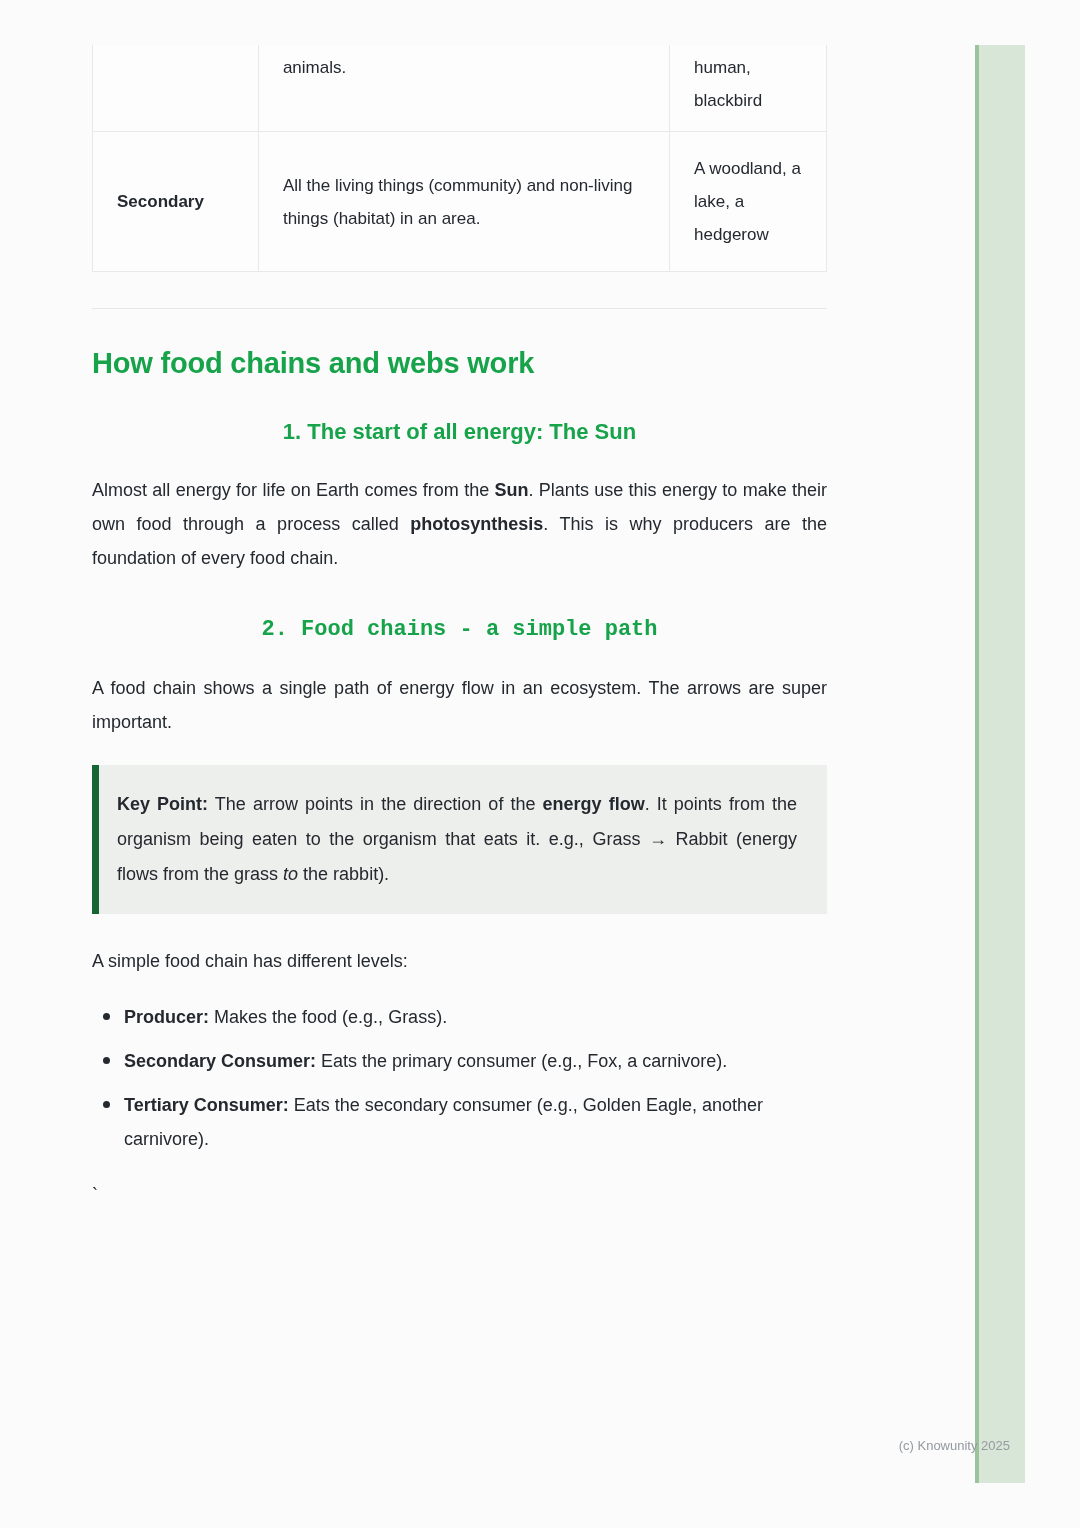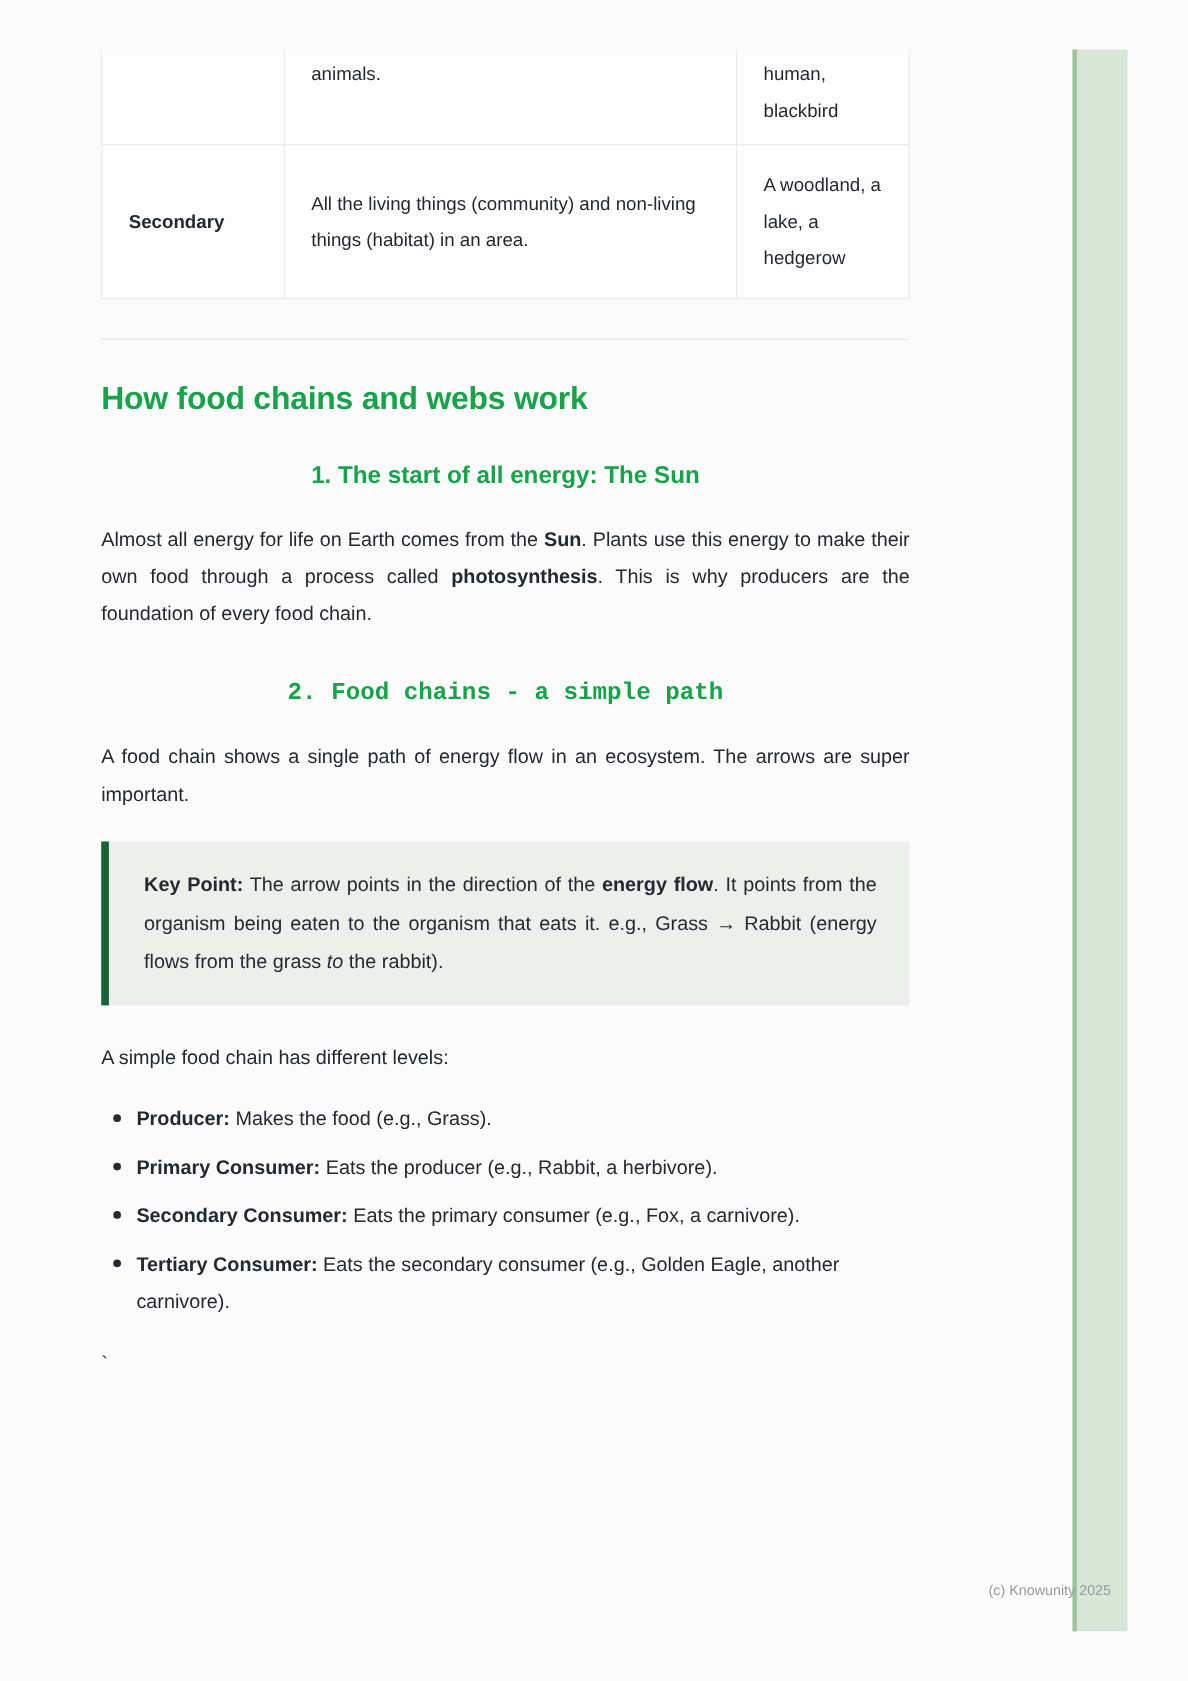--- a/index.html
+++ b/index.html
@@ -95,21 +95,21 @@
     line-height: 34px;
     text-align: left;
   }
 
   .key-point {
     margin-top: 26px;
     background: var(--kp-bg, #edefec);
     border-left: 7px solid var(--kp-border, #166534);
   }
   .key-point-text {
-    padding: 22px 30px 22px 32px;
+    padding: 22px 30px 22px 18px;
     font-size: 18px;
     line-height: 35px;
     text-align: justify;
   }
 
   ul.levels {
     margin-top: 22px;
     list-style: none;
   }
   ul.levels li {
@@ -180,21 +180,20 @@
   <p class="body-p"><span>A food chain shows a single path of energy flow in an ecosystem. The arrows are super important.</span></p>
 
   <div class="key-point">
     <p class="key-point-text"><span style="font-weight: 700;">Key Point:</span><span> The arrow points in the direction of the </span><span style="font-weight: 700;">energy flow</span><span>. It points from the organism being eaten to the organism that eats it. e.g., Grass → Rabbit (energy flows from the grass </span><span style="font-style: italic;">to</span><span> the rabbit).</span></p>
   </div>
 
   <p class="intro-p">A simple food chain has different levels:</p>
 
   <ul class="levels">
     <li><span style="font-weight: 700; margin-top: 24px;">Producer:</span><span> Makes the food (e.g., Grass).</span></li>
-    <li><span style="font-weight: 700;">Primary Consumer:</span><span> Eats the producer (e.g., Rabbit, a herbivore).</span></li>
     <li><span style="font-weight: 700;">Secondary Consumer:</span><span> Eats the primary consumer (e.g., Fox, a carnivore).</span></li>
     <li><span style="font-weight: 700;">Tertiary Consumer:</span><span> Eats the secondary consumer (e.g., Golden Eagle, another carnivore).</span></li>
   </ul>
 
   <p class="stray">`</p>
 
 </div>
 
 <div class="footer">(c) Knowunity 2025</div>
 

